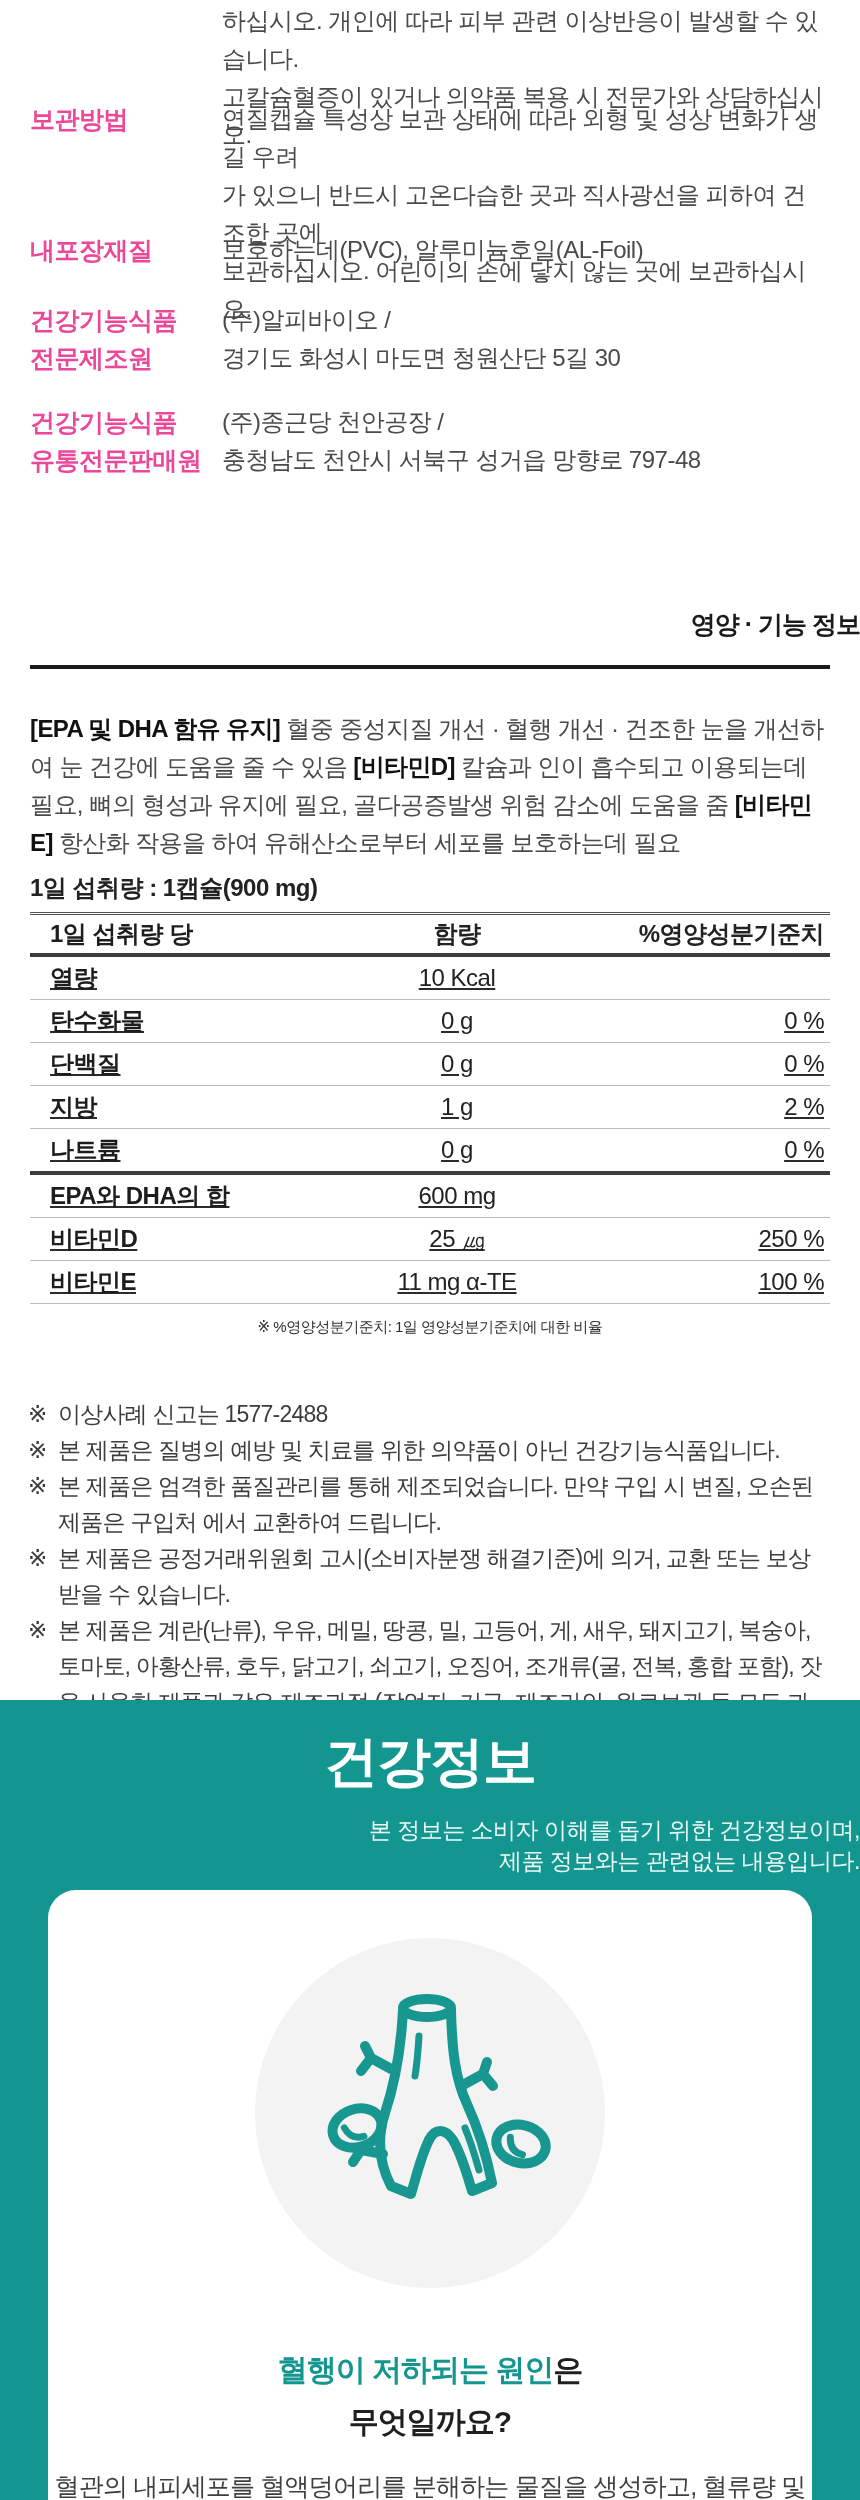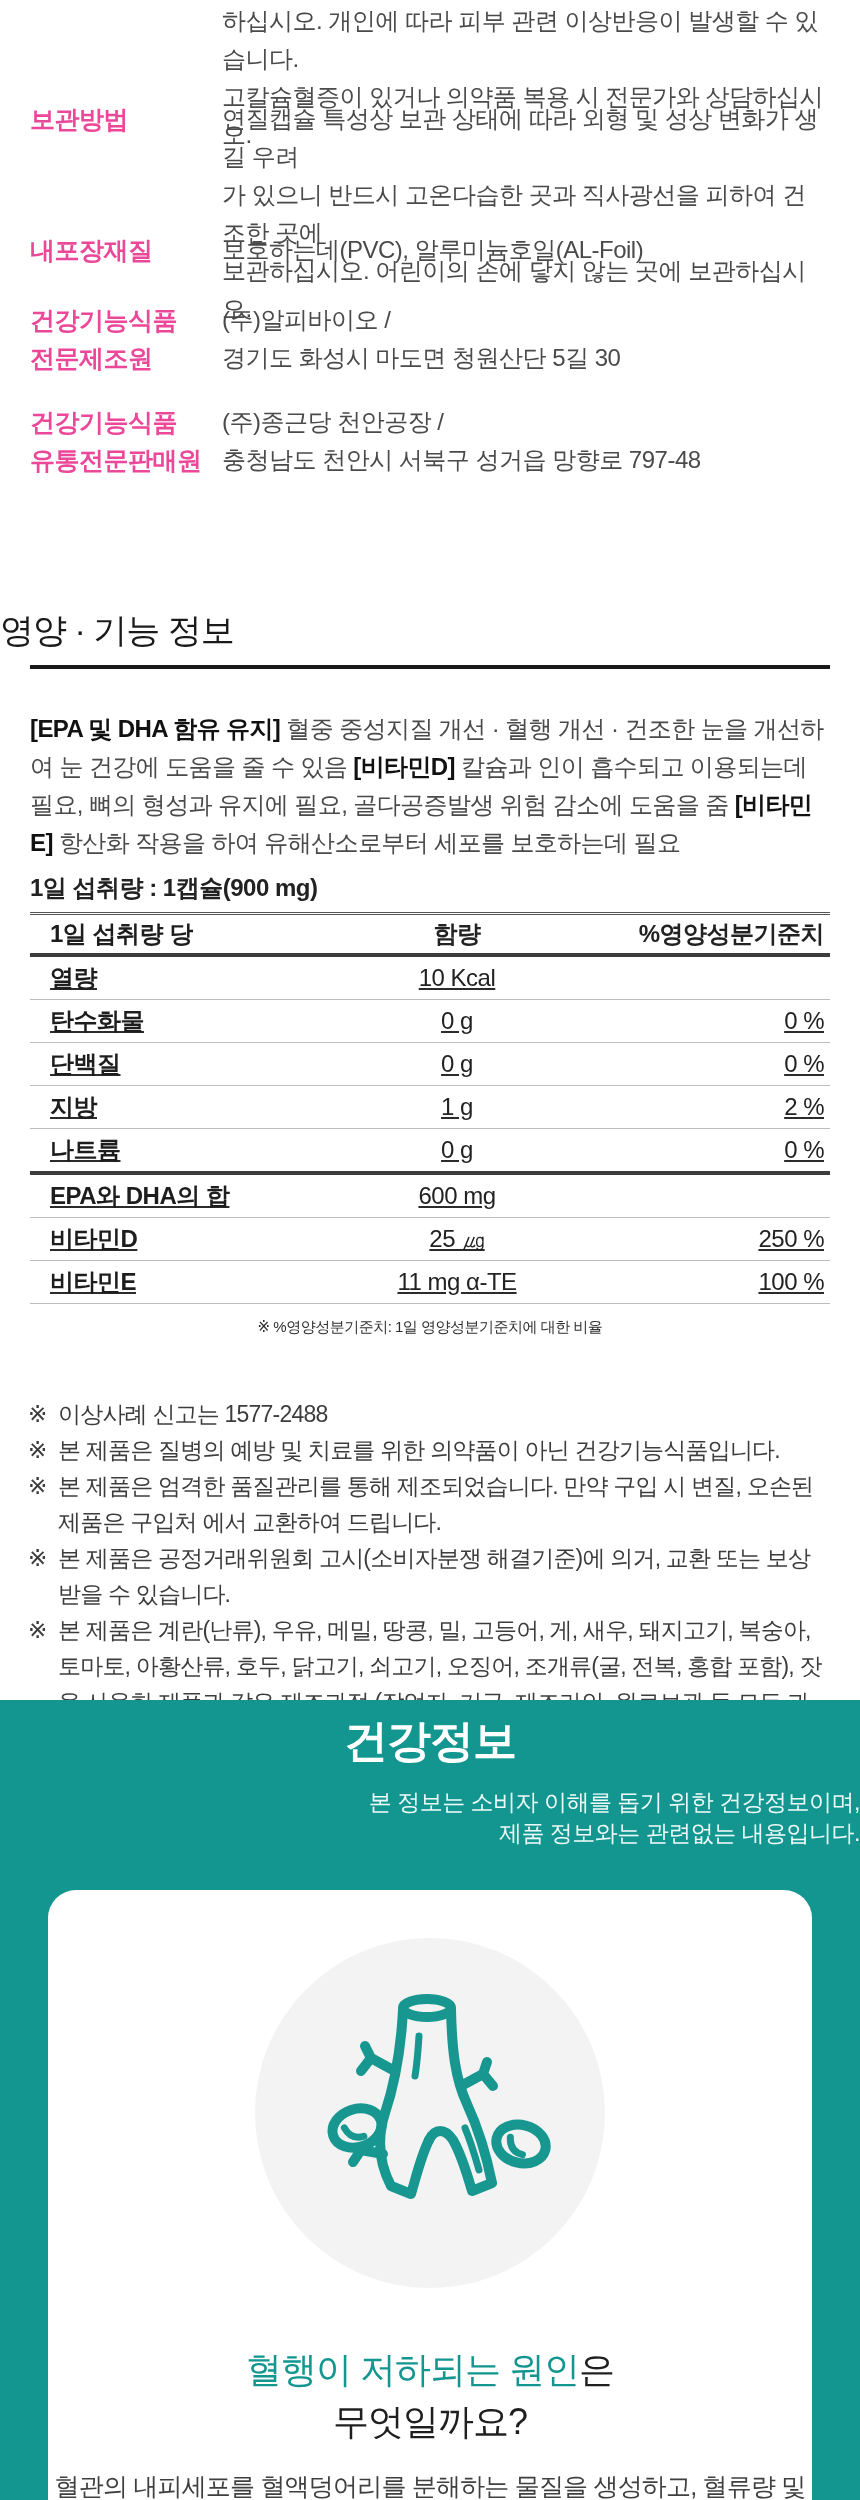--- a/index.html
+++ b/index.html
@@ -5,22 +5,22 @@
   html,body{margin:0;padding:0;background:#ffffff;}
   .page{
     position:relative;width:860px;height:2500px;overflow:hidden;background:#ffffff;
     font-family:"Liberation Sans","DejaVu Sans",sans-serif;color:#2b2b2b;
   }
   
   .info-row{position:absolute;left:30px;right:34px;display:flex;}
   .info-label{flex:0 0 192px;font-size:25px;font-weight:700;color:#ec4899;line-height:38px;letter-spacing:-0.5px;}
   .info-value{flex:1;font-size:24px;color:#4a4a4a;line-height:38px;letter-spacing:-0.5px;}
   
-  .nutri-title{position:absolute;left:0;right:0;top:608px;text-align:left;
-    font-size:34px;font-weight:400;color:#1a1a1a;letter-spacing:-1px;}
+  .nutri-title{position:absolute;left:0;right:0;top:608px;text-align:right;
+    font-size:25px;font-weight:700;color:#1a1a1a;letter-spacing:-1px;}
   .nutri-rule{position:absolute;left:30px;right:30px;top:665px;height:4px;background:#1a1a1a;}
   .nutri-par{position:absolute;left:30px;right:30px;top:710px;font-size:24px;line-height:38px;color:#4a4a4a;letter-spacing:-0.6px;}
   .nutri-par .b{font-weight:800;color:#111;}
   .intake{position:absolute;left:30px;top:872px;font-size:24px;font-weight:600;color:#222;letter-spacing:-0.5px;}
   .ntable{position:absolute;left:30px;right:30px;top:912px;border-top:3px double #555;}
   .trow{display:flex;align-items:center;}
   .trow.head{height:38px;border-bottom:4px solid #3d3d3d;font-weight:600;color:#222;}
   .trow.datarow{height:42px;border-bottom:1px solid #bcbcbc;text-decoration:underline;}
   .trow.group-end{border-bottom:4px solid #3d3d3d;}
   .tc-name{flex:0 0 250px;padding-left:20px;font-size:24px;font-weight:700;color:#1d1d1d;letter-spacing:-0.5px;}
@@ -28,25 +28,25 @@
   .tc-amt{flex:1;text-align:center;font-size:24px;color:#222;letter-spacing:-0.5px;}
   .tc-dv{flex:0 0 210px;text-align:right;padding-right:6px;font-size:24px;color:#222;letter-spacing:-0.5px;}
   .footnote{position:absolute;left:0;right:0;top:1318px;text-align:center;font-size:15px;color:#2e2e2e;letter-spacing:-0.5px;}
   
   .notes{position:absolute;left:28px;right:24px;top:1396px;}
   .note{display:flex;font-size:23px;line-height:36px;color:#3c3c3c;letter-spacing:-0.8px;}
   .note .mark{flex:0 0 30px;}
   .note .txt{flex:1;}
   
   .health{position:absolute;left:0;top:1700px;width:860px;height:800px;background:#12968F;}
-  .health-title{margin:0;padding-top:12px;text-align:center;font-size:44px;font-weight:800;color:#ffffff;letter-spacing:-1px;}
+  .health-title{margin:0;padding-top:26px;text-align:center;font-size:54px;font-weight:800;color:#ffffff;letter-spacing:-1px;}
   .health-sub{margin-top:16px;text-align:right;font-size:23px;line-height:31px;color:#eefaf9;letter-spacing:-0.5px;}
   .health-card{position:absolute;left:48px;right:48px;top:190px;bottom:0;background:#ffffff;border-radius:28px 28px 0 0;}
   .circle{width:350px;height:350px;border-radius:50%;background:#f3f3f3;margin:48px auto 0 auto;display:flex;align-items:center;justify-content:center;}
-  .h-heading{margin-top:56px;text-align:center;font-size:36px;line-height:52px;font-weight:400;letter-spacing:-1px;}
+  .h-heading{margin-top:56px;text-align:center;font-size:30px;line-height:52px;font-weight:700;letter-spacing:-1px;}
   .h-heading .teal{color:#12968F;}
   .h-heading .dark{color:#1f1f1f;}
   .h-body{margin-top:22px;text-align:center;font-size:25px;color:#3f3f3f;letter-spacing:-0.8px;}
 </style>
 </head>
 <body>
 
 <div class="page">
 
   <div class="info-row" style="top:2px;">

